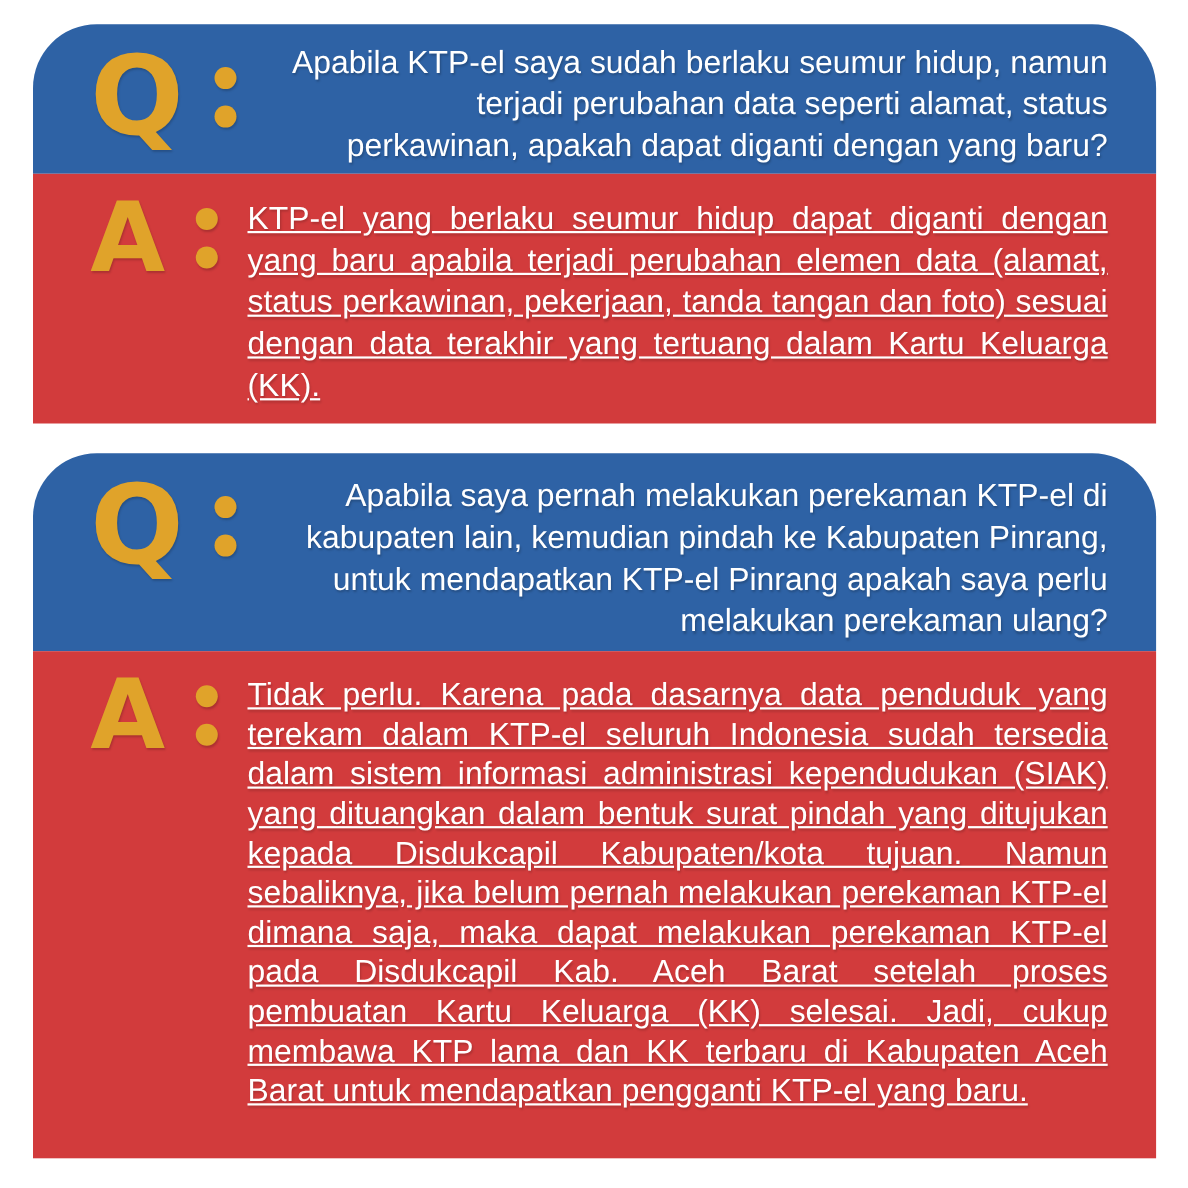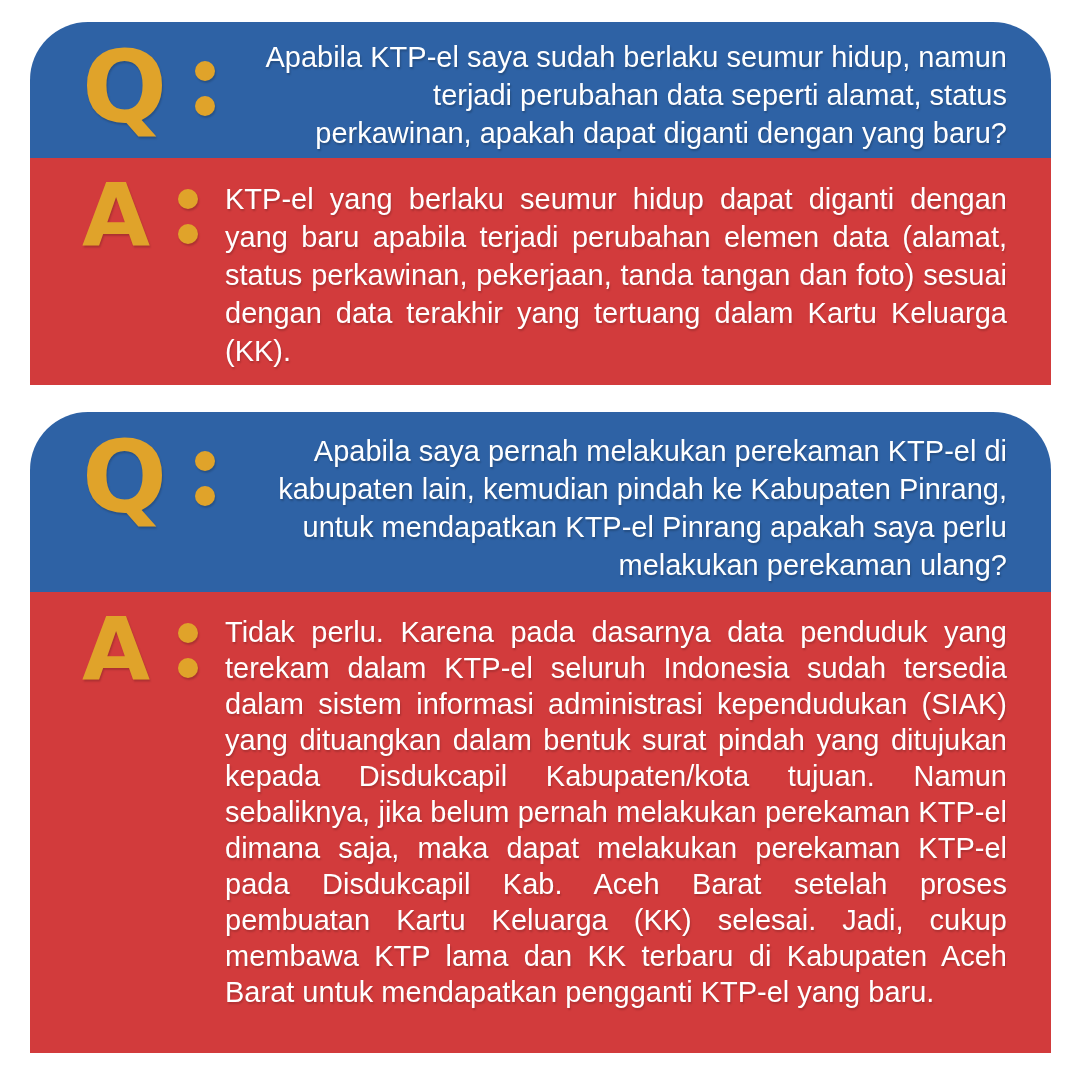--- a/index.html
+++ b/index.html
@@ -76,20 +76,21 @@
   }
   .card-2 .q-text{padding-top:20px;}
   .a-text{
     margin-left:195px;
     padding:22px 44px 0 0;
     color:var(--text);
     font-size:29px;
     line-height:38px;
     text-align:justify;
     text-shadow:1px 2px 2px rgba(0,0,0,0.18);
+    text-decoration:underline;
   }
   .card-2 .a-text{line-height:36px;}
 </style>
 </head>
 <body>
 
 <div class="canvas">
 
   <section class="card card-1">
     <div class="q-header">

